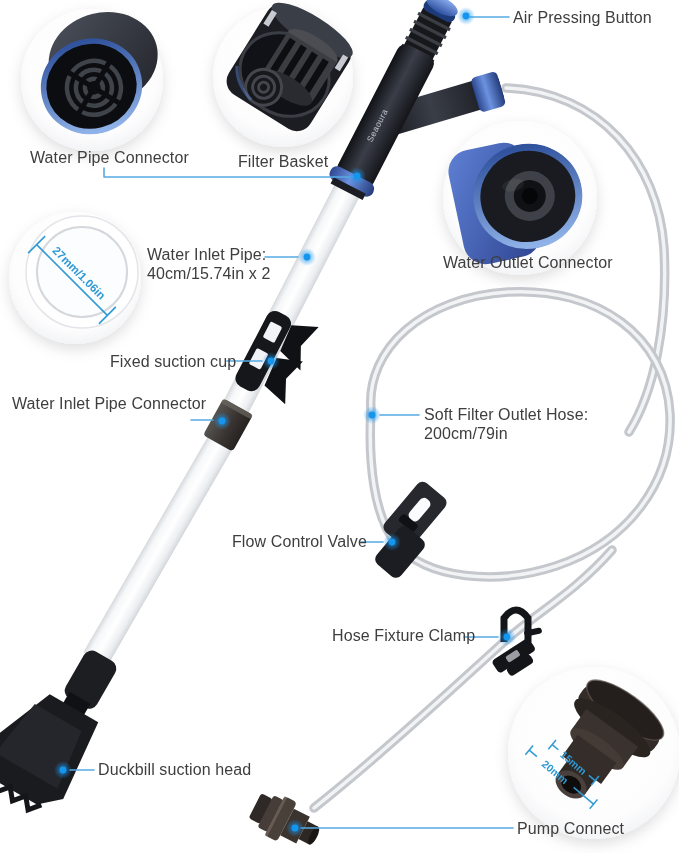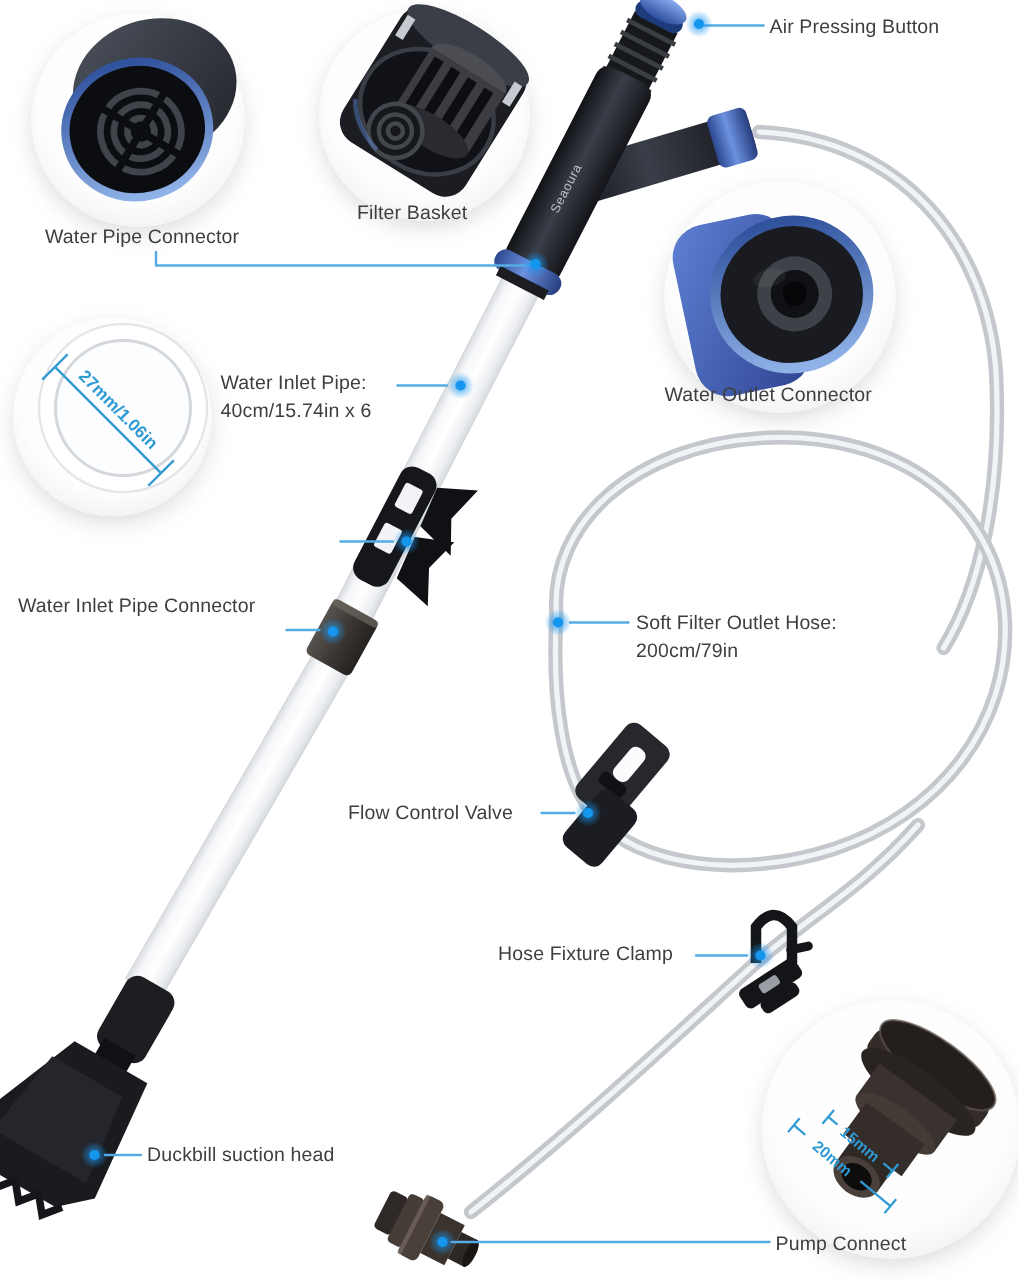--- a/index.html
+++ b/index.html
@@ -1,20 +1,20 @@
 <!DOCTYPE html>
 <html><head>
 <meta charset="utf-8">
 <style>
   html,body{margin:0;padding:0;background:#fff}
   .stage{position:relative;width:679px;height:853px;background:#fff;
          font-family:"Liberation Sans",sans-serif;overflow:hidden}
   svg.art{position:absolute;left:0;top:0;display:block}
   svg text{font-family:"Liberation Sans",sans-serif}
-  .lbl{position:absolute;font-size:13px;line-height:19px;color:#3e3e3e;
+  .lbl{position:absolute;font-size:16px;line-height:19px;color:#3e3e3e;
        white-space:nowrap;z-index:2;letter-spacing:.1px}
   .lbl span{display:block}
 </style>
 </head>
 <body>
 
 <div class="stage">
 
 <svg class="art" width="679" height="853" viewBox="0 0 679 853">
   <defs>
@@ -311,26 +311,27 @@
         </g>
     <g>
       <circle cx="295" cy="828" r="9" fill="url(#dotGlow)"></circle>
           <circle cx="295" cy="828" r="3.4" fill="#1496ef"></circle>
         </g>
   </g>
 </svg>
 
 <div class="lbl" style="left:513px;top:8px">Air Pressing Button</div>
 <div class="lbl" style="left:30px;top:148px">Water Pipe Connector</div>
-<div class="lbl" style="left:238px;top:132px">Filter Basket</div>
+<div class="lbl" style="left:238px;top:152px">Filter Basket</div>
 <div class="lbl" style="left:443px;top:253px">Water Outlet Connector</div>
 <div class="lbl" style="left:147px;top:245px">
   <span>Water Inlet Pipe:</span>
-  <span>40cm/15.74in x 6</span>
+  <span>40cm/15.74in x 2</span>
 </div>
+<div class="lbl" style="left:110px;top:352px">Fixed suction cup</div>
 <div class="lbl" style="left:12px;top:394px">Water Inlet Pipe Connector</div>
 <div class="lbl" style="left:424px;top:405px">
   <span>Soft Filter Outlet Hose:</span>
   <span>200cm/79in</span>
 </div>
 <div class="lbl" style="left:232px;top:532px">Flow Control Valve</div>
 <div class="lbl" style="left:332px;top:626px">Hose Fixture Clamp</div>
 <div class="lbl" style="left:98px;top:760px">Duckbill suction head</div>
 <div class="lbl" style="left:517px;top:819px">Pump Connect</div>
 

